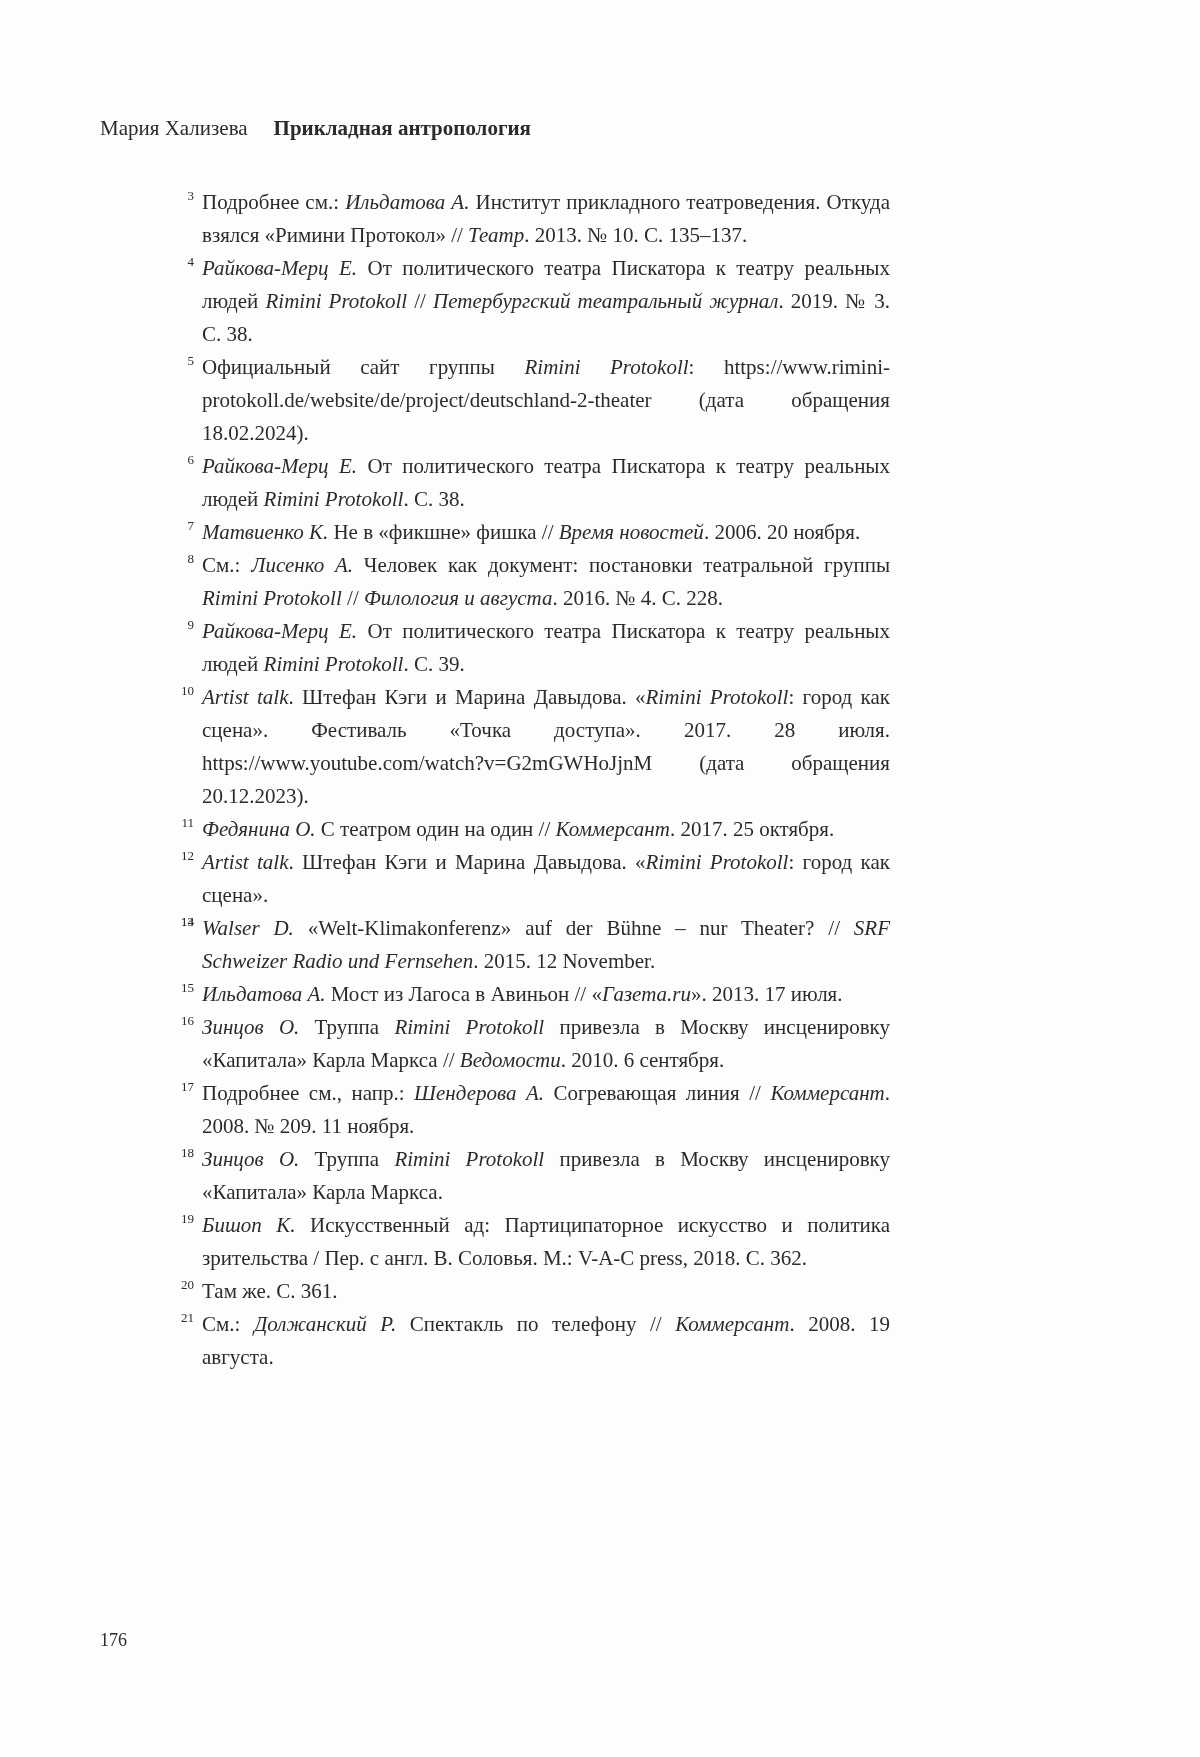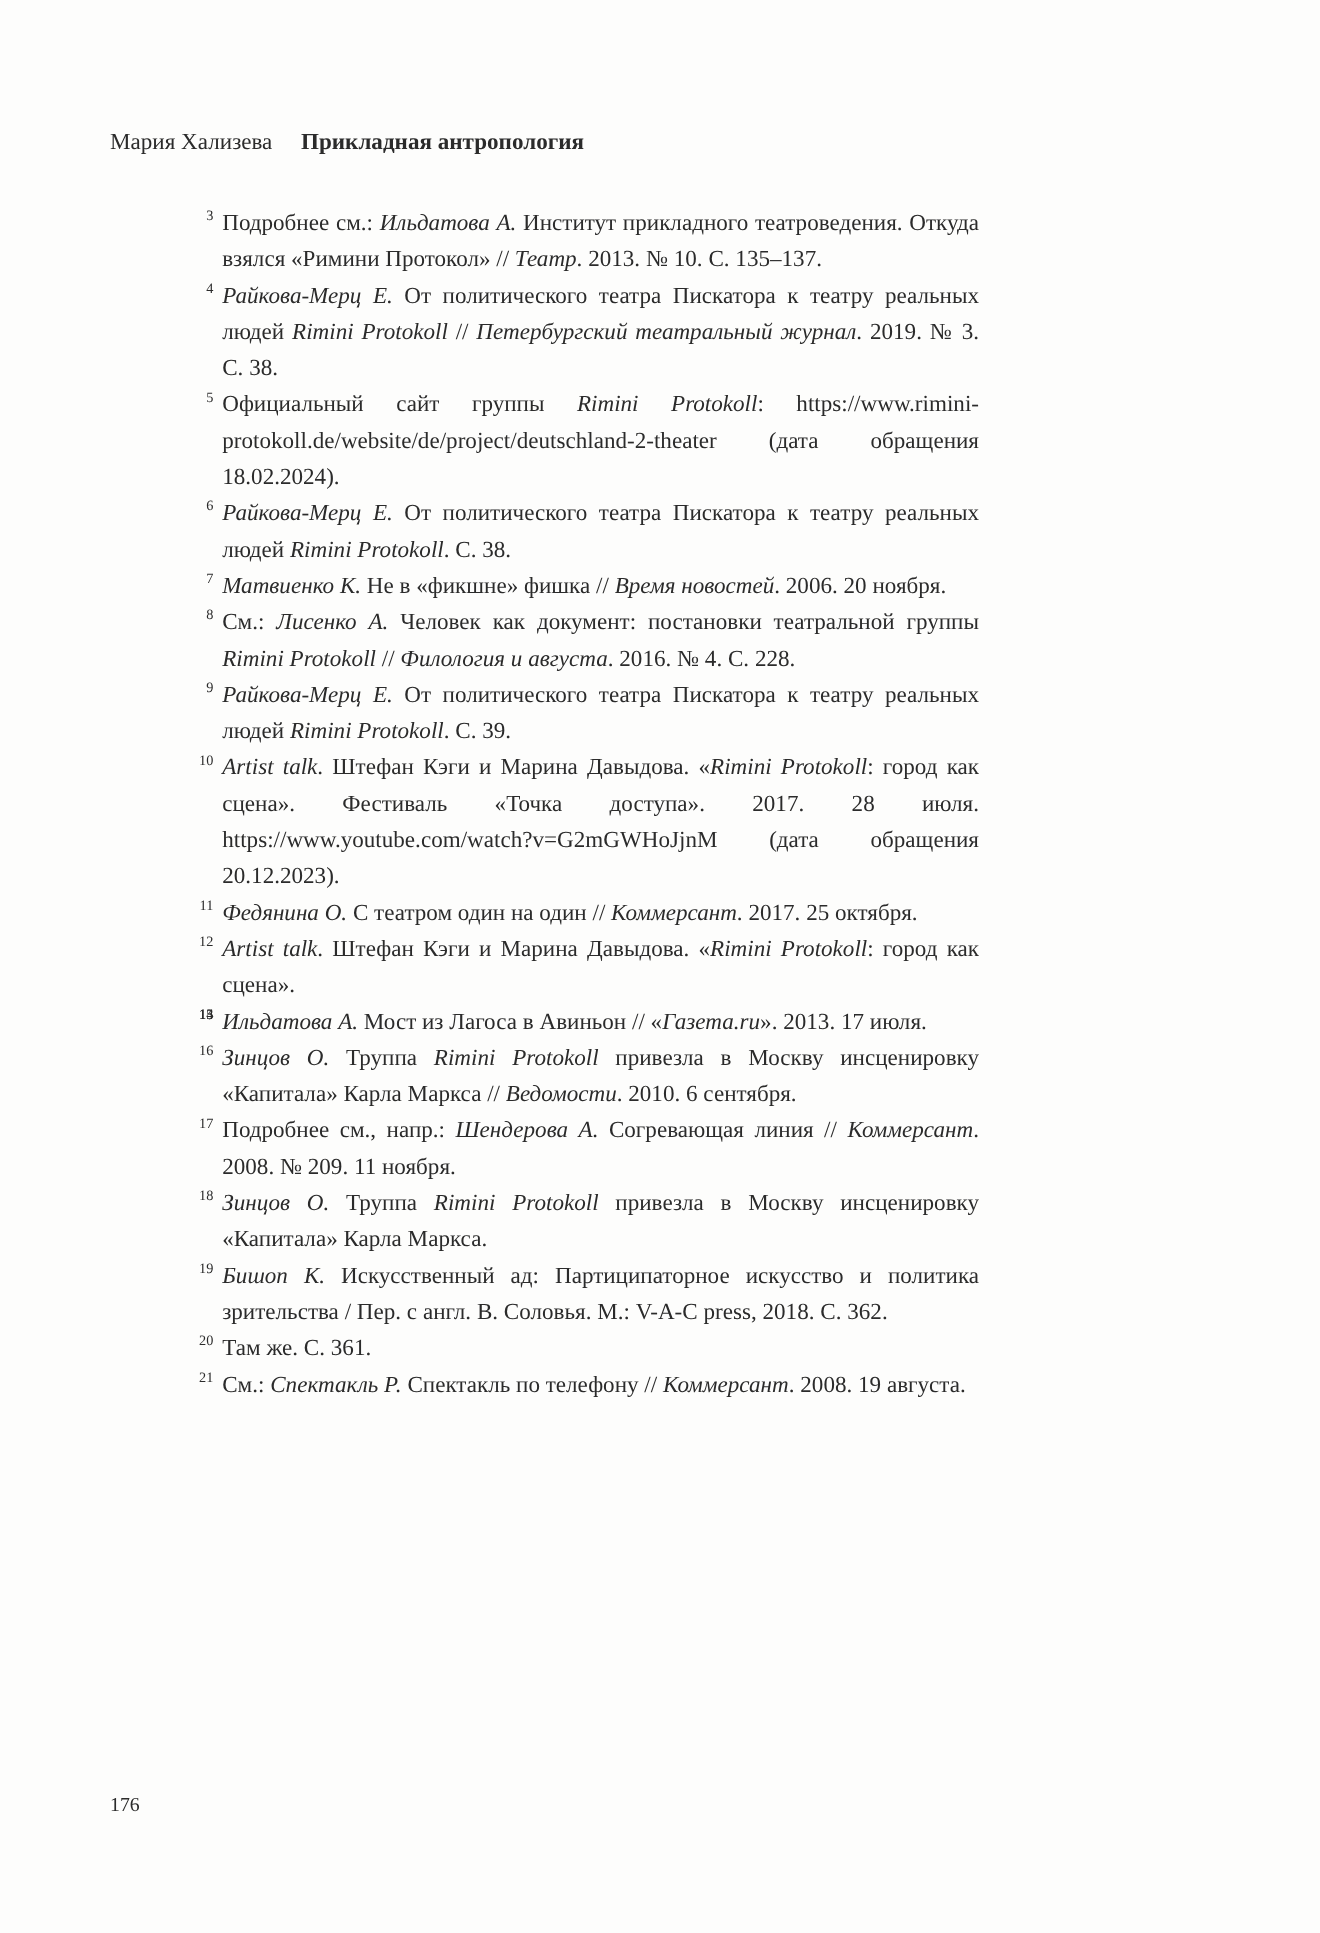--- a/index.html
+++ b/index.html
@@ -79,27 +79,27 @@
       <div class="footnote"><span class="fn-num">4</span><span class="fn-body"><span class="it">Райкова-Мерц Е.</span><span> От политического театра Пискатора к театру реальных людей </span><span class="it">Rimini Protokoll</span><span> // </span><span class="it">Петербургский театральный журнал</span><span>. 2019. № 3. С. 38.</span></span></div>
       <div class="footnote"><span class="fn-num">5</span><span class="fn-body"><span>Официальный сайт группы </span><span class="it">Rimini Protokoll</span><span>: https://www.rimini-protokoll.de/website/de/project/deutschland-2-theater (дата обращения 18.02.2024).</span></span></div>
       <div class="footnote"><span class="fn-num">6</span><span class="fn-body"><span class="it">Райкова-Мерц Е.</span><span> От политического театра Пискатора к театру реальных людей </span><span class="it">Rimini Protokoll</span><span>. С. 38.</span></span></div>
       <div class="footnote"><span class="fn-num">7</span><span class="fn-body"><span class="it">Матвиенко К.</span><span> Не в «фикшне» фишка // </span><span class="it">Время новостей</span><span>. 2006. 20 ноября.</span></span></div>
       <div class="footnote"><span class="fn-num">8</span><span class="fn-body"><span>См.: </span><span class="it">Лисенко А.</span><span> Человек как документ: постановки театральной группы </span><span class="it">Rimini Protokoll</span><span> // </span><span class="it">Филология и августа</span><span>. 2016. № 4. С. 228.</span></span></div>
       <div class="footnote"><span class="fn-num">9</span><span class="fn-body"><span class="it">Райкова-Мерц Е.</span><span> От политического театра Пискатора к театру реальных людей </span><span class="it">Rimini Protokoll</span><span>. С. 39.</span></span></div>
       <div class="footnote"><span class="fn-num">10</span><span class="fn-body"><span class="it">Artist talk</span><span>. Штефан Кэги и Марина Давыдова. «</span><span class="it">Rimini Protokoll</span><span>: город как сцена». Фестиваль «Точка доступа». 2017. 28 июля. https://www.youtube.com/watch?v=G2mGWHoJjnM (дата обращения 20.12.2023).</span></span></div>
       <div class="footnote"><span class="fn-num">11</span><span class="fn-body"><span class="it">Федянина О.</span><span> С театром один на один // </span><span class="it">Коммерсант</span><span>. 2017. 25 октября.</span></span></div>
       <div class="footnote"><span class="fn-num">12</span><span class="fn-body"><span class="it">Artist talk</span><span>. Штефан Кэги и Марина Давыдова. «</span><span class="it">Rimini Protokoll</span><span>: город как сцена».</span></span></div>
       <div class="footnote"><span class="fn-num">13</span></div>
-      <div class="footnote"><span class="fn-num">14</span></div>
+      <div class="footnote"><span class="fn-num">14</span><span class="fn-body"><span class="it">Walser D.</span><span> «Welt-Klimakonferenz» auf der Bühne – nur Theater? // </span><span class="it">SRF Schweizer Radio und Fernsehen</span><span>. 2015. 12 November.</span></span></div>
       <div class="footnote"><span class="fn-num">15</span><span class="fn-body"><span class="it">Ильдатова А.</span><span> Мост из Лагоса в Авиньон // «</span><span class="it">Газета.ru</span><span>». 2013. 17 июля.</span></span></div>
       <div class="footnote"><span class="fn-num">16</span><span class="fn-body"><span class="it">Зинцов О.</span><span> Труппа </span><span class="it">Rimini Protokoll</span><span> привезла в Москву инсценировку «Капитала» Карла Маркса // </span><span class="it">Ведомости</span><span>. 2010. 6 сентября.</span></span></div>
       <div class="footnote"><span class="fn-num">17</span><span class="fn-body"><span>Подробнее см., напр.: </span><span class="it">Шендерова А.</span><span> Согревающая линия // </span><span class="it">Коммерсант</span><span>. 2008. № 209. 11 ноября.</span></span></div>
       <div class="footnote"><span class="fn-num">18</span><span class="fn-body"><span class="it">Зинцов О.</span><span> Труппа </span><span class="it">Rimini Protokoll</span><span> привезла в Москву инсценировку «Капитала» Карла Маркса.</span></span></div>
       <div class="footnote"><span class="fn-num">19</span><span class="fn-body"><span class="it">Бишоп К.</span><span> Искусственный ад: Партиципаторное искусство и политика зрительства / Пер. с англ. В. Соловья. М.: V-A-C press, 2018. С. 362.</span></span></div>
       <div class="footnote"><span class="fn-num">20</span><span class="fn-body"><span>Там же. С. 361.</span></span></div>
-      <div class="footnote"><span class="fn-num">21</span><span class="fn-body"><span>См.: </span><span class="it">Спектакль Р.</span><span> Спектакль по телефону // </span><span class="it">Коммерсант</span><span>. 2008. 19 августа.</span></span></div>
+      <div class="footnote"><span class="fn-num">21</span><span class="fn-body"><span>См.: </span><span class="it">Должанский Р.</span><span> Спектакль по телефону // </span><span class="it">Коммерсант</span><span>. 2008. 19 августа.</span></span></div>
     </main>
 
   <footer>
     <span class="page-number">176</span>
   </footer>
 
 </div>
 
 </body></html>

